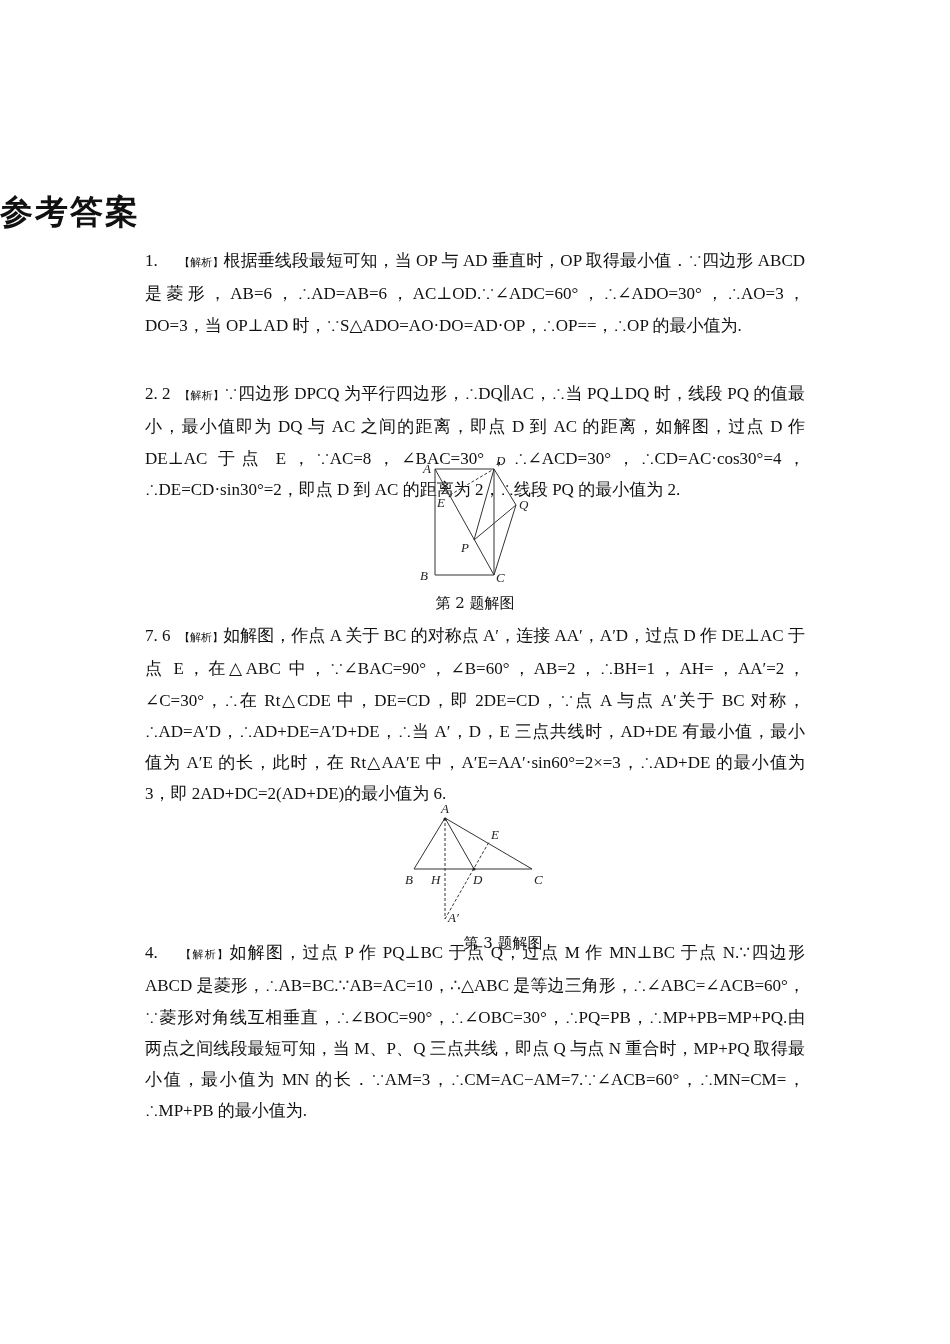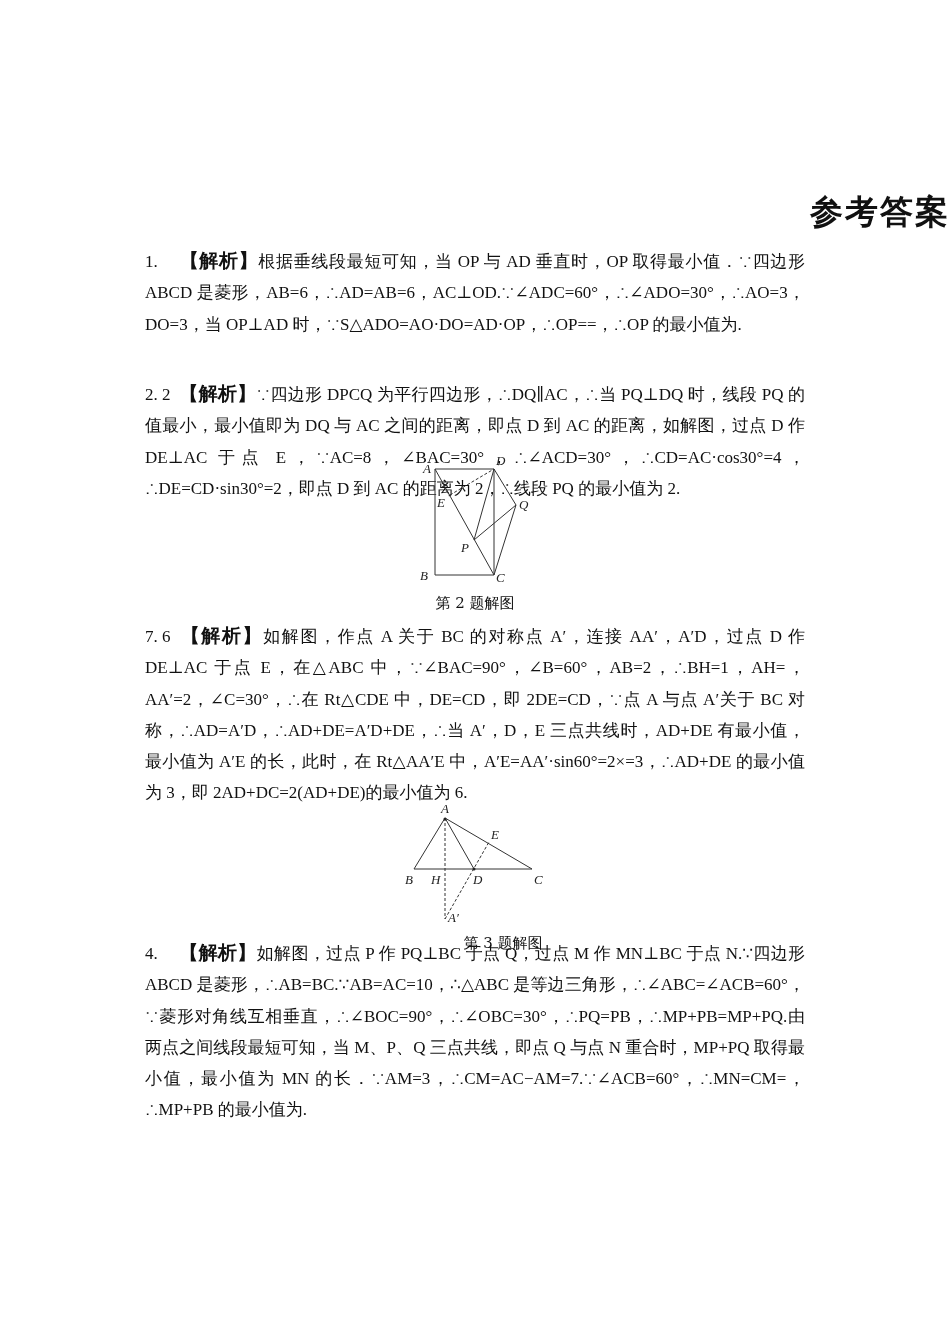--- a/index.html
+++ b/index.html
@@ -1,22 +1,22 @@
 <!DOCTYPE html>
 <html><head>
 <meta charset="utf-8">
 <style>
   html, body { margin:0; padding:0; background:#ffffff; }
   body { width:950px; height:1344px; position:relative; overflow:hidden;
          font-family:"Liberation Serif","DejaVu Serif",serif; color:#111; }
-  .title { position:absolute; left:0; width:950px; top:190px; text-align:right;
+  .title { position:absolute; left:0; width:950px; top:190px; text-align:left;
            font-family:"DejaVu Sans",sans-serif; font-weight:bold; font-size:33px; letter-spacing:2px; }
   .para { position:absolute; left:145px; width:660px; font-size:17px; line-height:31.3px;
           text-align:justify; }
-  .tag { font-family:"DejaVu Sans",sans-serif; font-weight:bold; font-size:19px; }
+  .tag { font-family:"DejaVu Sans",sans-serif; font-weight:normal; font-size:11px; }
   .num { display:inline-block; }
   .fig { position:absolute; }
   .caption { position:absolute; left:0; width:950px; text-align:center; font-size:15px;
              font-family:"DejaVu Serif",serif; }
   svg text { font-family:"Liberation Serif",serif; font-style:italic; font-size:13px; fill:#222; }
 </style>
 </head>
 <body>
 
 <div class="title">参考答案</div>

